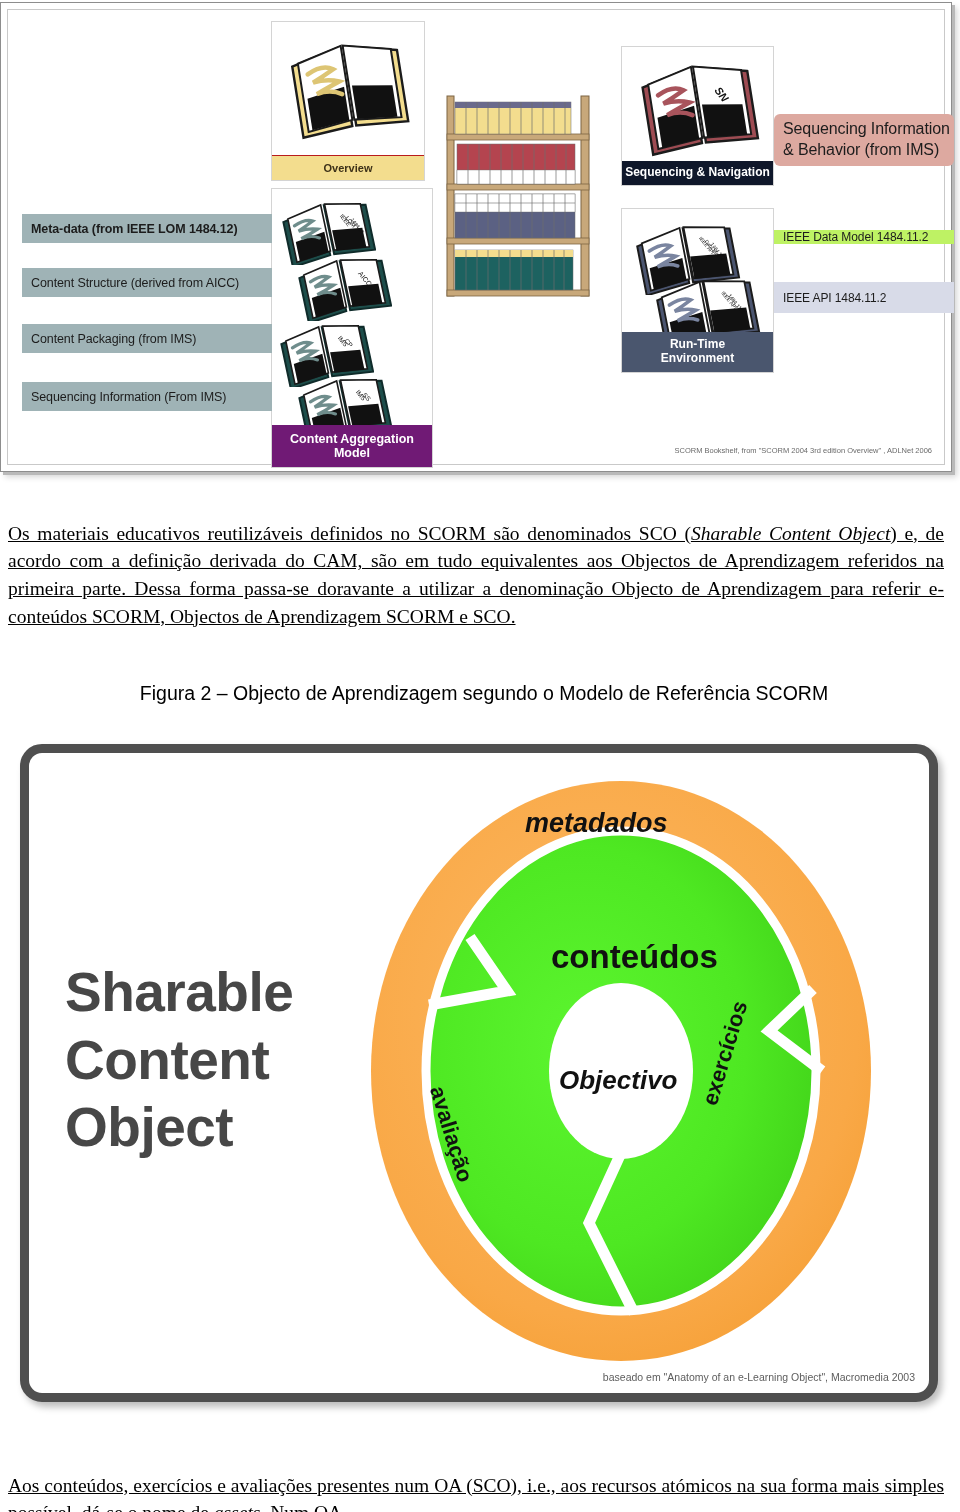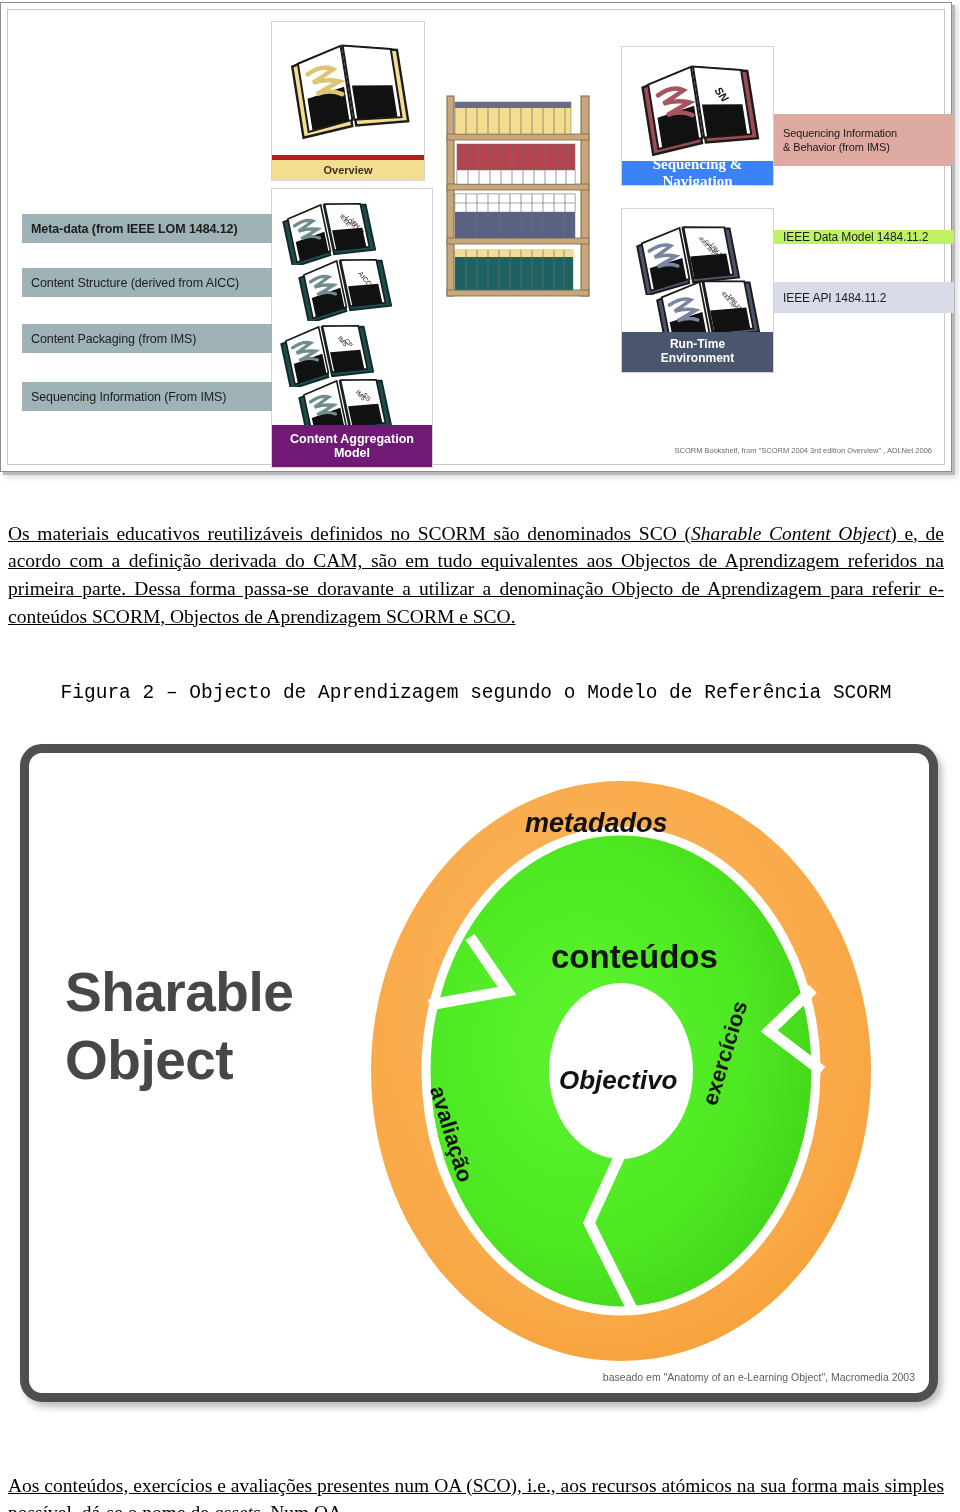--- a/index.html
+++ b/index.html
@@ -61,54 +61,54 @@
   }
   .chip.two-line { align-items: center; line-height: 1.3; }
 
   
   .bookicon { position: absolute; }
   .bookicon svg { display: block; width: 100%; height: 100%; }
 
   
   #panel-overview { left: 263px; top: 11px; width: 154px; height: 160px; }
   #panel-overview .panel-footer {
-    background: #f3dd8e; color: #3d3118; border-top: 5px solid #b91c1c;
+    background: #f3dd8e; color: #3d3118; border-top: 1px solid #b91c1c;
     font-size: 11px; height: 25px; display:flex; align-items:center; justify-content:center;
   }
 
   
   #panel-cam { left: 263px; top: 178px; width: 162px; height: 280px; }
   #panel-cam .panel-footer {
     background: #701a75; font-size: 12.5px; height: 42px;
     display:flex; align-items:center; justify-content:center; flex-direction:column;
   }
 
   
   #panel-sn { left: 613px; top: 36px; width: 153px; height: 140px; }
   #panel-sn .panel-footer {
-    background: #3b82f6; font-size: 15px; height: 24px;
-    display:flex; align-items:center; justify-content:center;font-family:Liberation Serif, serif;
+    background: #0f172a; font-size: 12px; height: 24px;
+    display:flex; align-items:center; justify-content:center;
   }
 
   
   #panel-rte { left: 613px; top: 198px; width: 153px; height: 165px; }
   #panel-rte .panel-footer {
     background: #4a566e; font-size: 12px; height: 40px;
     display:flex; align-items:center; justify-content:center; flex-direction:column;margin-top:23px;
   }
 
   
   .chip-left { left: 14px; width: 250px; height: 29px; background: #9fb3b6; font-size: 12.5px; }
   #chip-meta     { top: 204px; font-weight: bold; }
   #chip-struct   { top: 258px; }
   #chip-pack     { top: 314px; }
   #chip-seq      { top: 372px; }
 
   
-  #chip-sn-info  { left: 766px; top: 104px; width: 180px; height: 52px; background: #dda9a0; font-size: 11px; }
+  #chip-sn-info  { left: 766px; top: 104px; width: 180px; height: 52px; background: #dda9a0; font-size: 16px; border-radius: 6px; }
   #chip-datamodel{ left: 766px; top: 220px; width: 180px; height: 14px; background: #bef264; font-size: 12px; }
   #chip-api      { left: 766px; top: 272px; width: 180px; height: 31px; background: #d8dbe8; font-size: 12px; }
 
   
   #bookshelf { position: absolute; left: 437px; top: 84px; width: 153px; height: 204px; }
 
   
   #fig1-credit {
     position: absolute; right: 12px; bottom: 9px;
     font-family: "Liberation Sans", sans-serif;
@@ -123,23 +123,23 @@
     color: #000;
     text-align: justify;
     line-height: 1.42;
     text-decoration: underline;
   }
   #para1 { left: 8px; top: 500px; width: 936px; }
   #para1 i { font-style: italic; }
 
   #caption2 {
     position: absolute;
-    left: 8px; top: 682px; width: 936px;
+    left: 16px; top: 682px; width: 936px;
     text-align: center;
-    font-family: Liberation Mono, monospace;
+    font-family: Liberation Sans, sans-serif;
     font-size: 19.5px;
     color: #000;
   }
 
   #para2 { left: 8px; top: 1452px; width: 936px; text-align: justify; }
   #para2 i { font-style: italic; }
 
   
   #figure2 {
     position: absolute;
@@ -459,20 +459,21 @@
       <path d="M441 184 L478 238 L400 252"></path>
       <path d="M784 236 L740 278 L793 318"></path>
       <path d="M592 400 L560 470 L605 560"></path>
     </g>
 
     <ellipse cx="592" cy="318" rx="72" ry="88" fill="#ffffff"></ellipse>
   </svg>
 
   <div id="sco-title">
     <div>Sharable</div>
+    <div>Content</div>
     <div>Object</div>
   </div>
 
   <div class="donut-label" id="lbl-metadados">metadados</div>
   <div class="donut-label" id="lbl-conteudos">conteúdos</div>
   <div class="donut-label" id="lbl-objectivo">Objectivo</div>
   <div class="donut-label" id="lbl-avaliacao">avaliação</div>
   <div class="donut-label" id="lbl-exercicios">exercícios</div>
 
   <div id="fig2-credit">baseado em "Anatomy of an e-Learning Object", Macromedia 2003</div>

